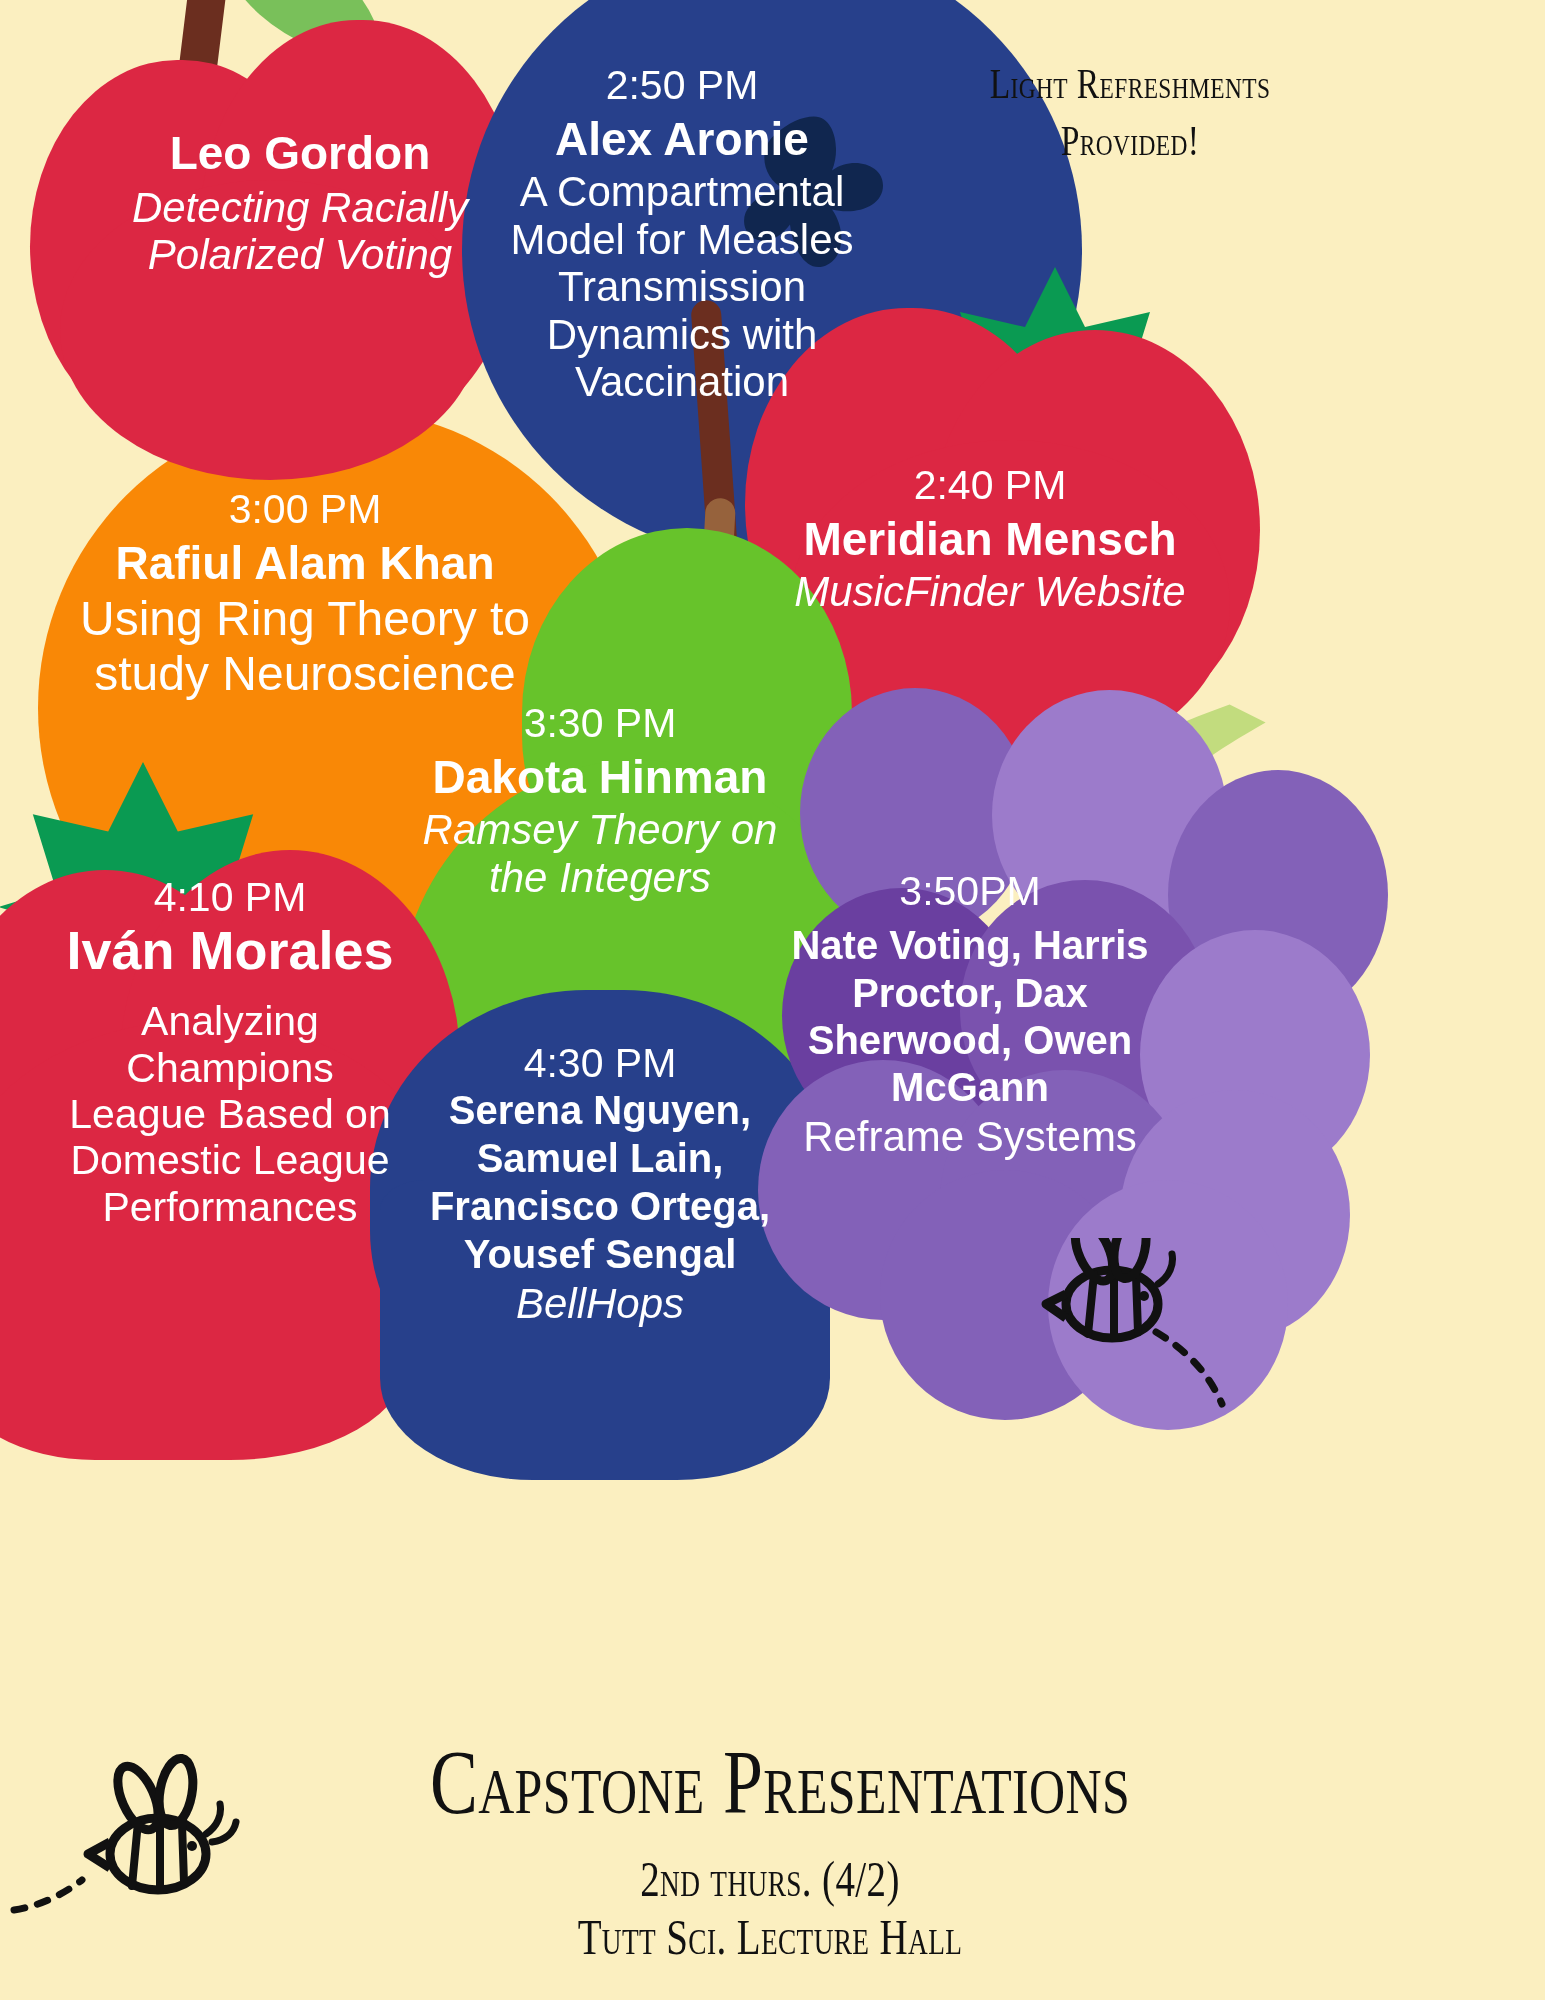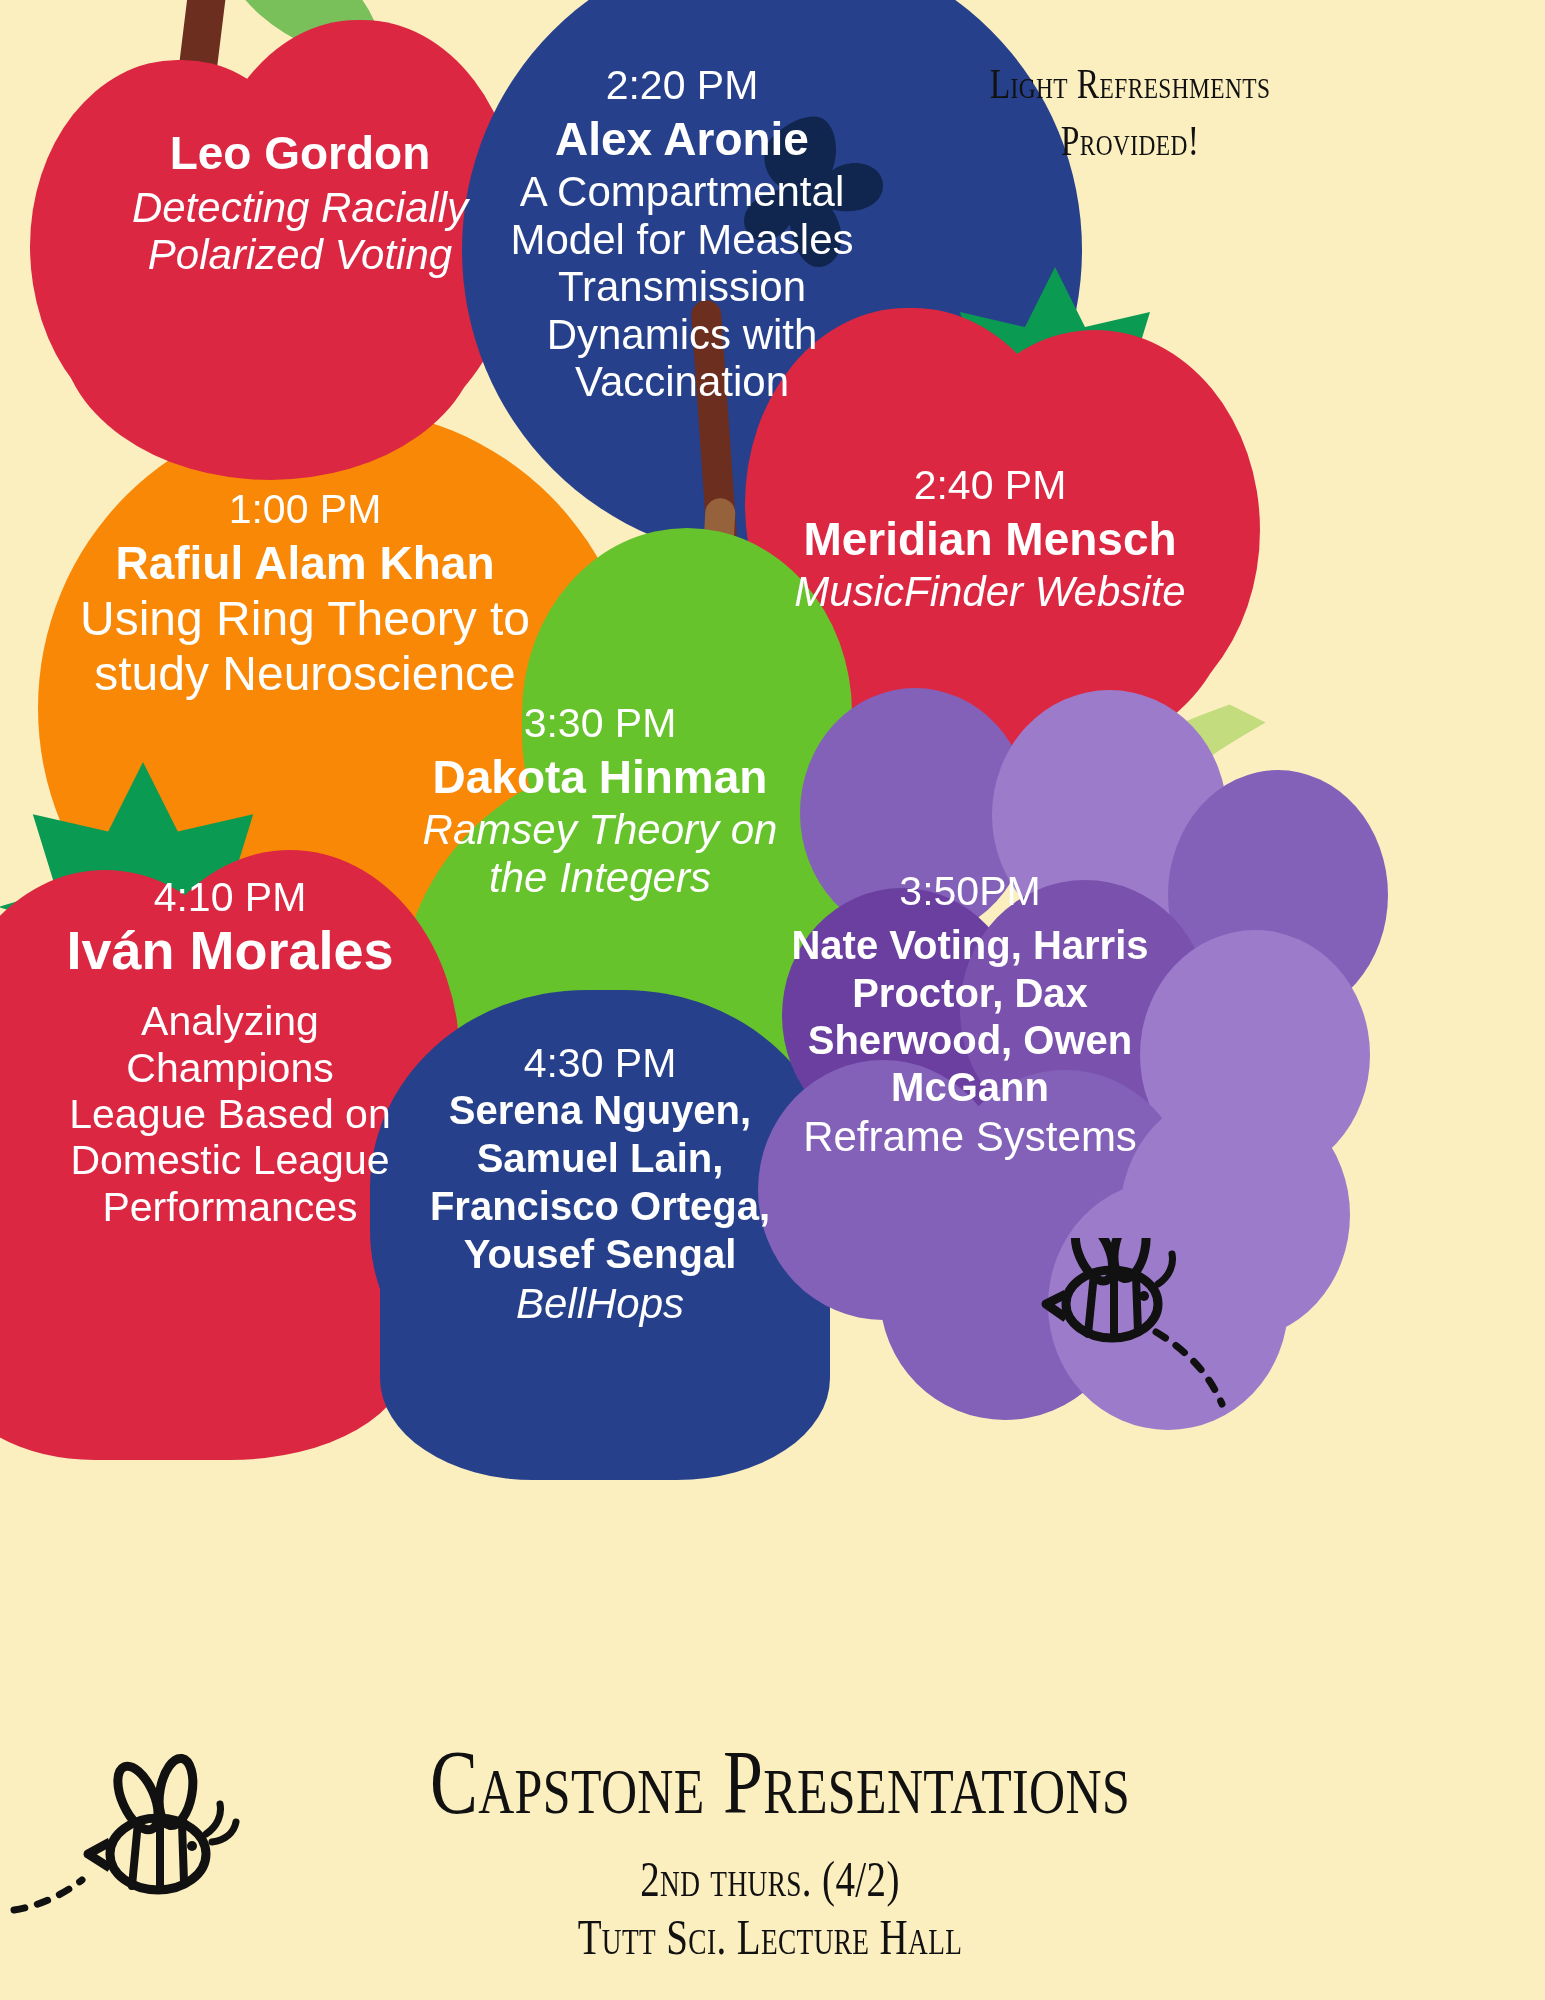--- a/index.html
+++ b/index.html
@@ -103,35 +103,35 @@
   <div class="shape" style="left:1120px;top:1090px;width:230px;height:250px;background:#9C7BCB;border-radius:50%;"></div>
   <div class="shape" style="left:880px;top:1170px;width:250px;height:250px;background:#8361B8;border-radius:50%;"></div>
   <div class="shape" style="left:1048px;top:1180px;width:240px;height:250px;background:#9C7BCB;border-radius:50%;"></div>
 
   <div class="slot" style="left:80px;top:122px;width:440px;font-size:41px;">
     <span class="person" style="font-size:46px;margin-top:6px;">Leo Gordon</span>
     <span class="title ital" style="font-size:42px;margin-top:4px;">Detecting Racially Polarized Voting</span>
   </div>
 
   <div class="slot" style="left:472px;top:62px;width:420px;font-size:41px;">
-    <span class="time">2:20 PM</span>
+    <span class="time">2:50 PM</span>
     <span class="person" style="font-size:46px;margin-top:6px;">Alex Aronie</span>
     <span class="title" style="font-size:42px;margin-top:2px;">A Compartmental Model for Measles Transmission Dynamics with Vaccination</span>
   </div>
 
   <div class="serif-caps" style="position:absolute;left:910px;top:56px;width:440px;text-align:center;font-size:43px;line-height:1.32;">Light Refreshments Provided!</div>
 
   <div class="slot" style="left:760px;top:462px;width:460px;font-size:41px;">
     <span class="time">2:40 PM</span>
     <span class="person" style="font-size:46px;margin-top:6px;">Meridian Mensch</span>
     <span class="title ital" style="font-size:42px;margin-top:2px;">MusicFinder Website</span>
   </div>
 
   <div class="slot" style="left:70px;top:486px;width:470px;font-size:41px;">
-    <span class="time">1:00 PM</span>
+    <span class="time">3:00 PM</span>
     <span class="person" style="font-size:46px;margin-top:6px;">Rafiul Alam Khan</span>
     <span class="title" style="font-size:48px;margin-top:2px;">Using Ring Theory to study Neuroscience</span>
   </div>
 
   <div class="slot" style="left:400px;top:700px;width:400px;font-size:41px;">
     <span class="time">3:30 PM</span>
     <span class="person" style="font-size:46px;margin-top:6px;">Dakota Hinman</span>
     <span class="title ital" style="font-size:42px;margin-top:2px;">Ramsey Theory on the Integers</span>
   </div>
 

